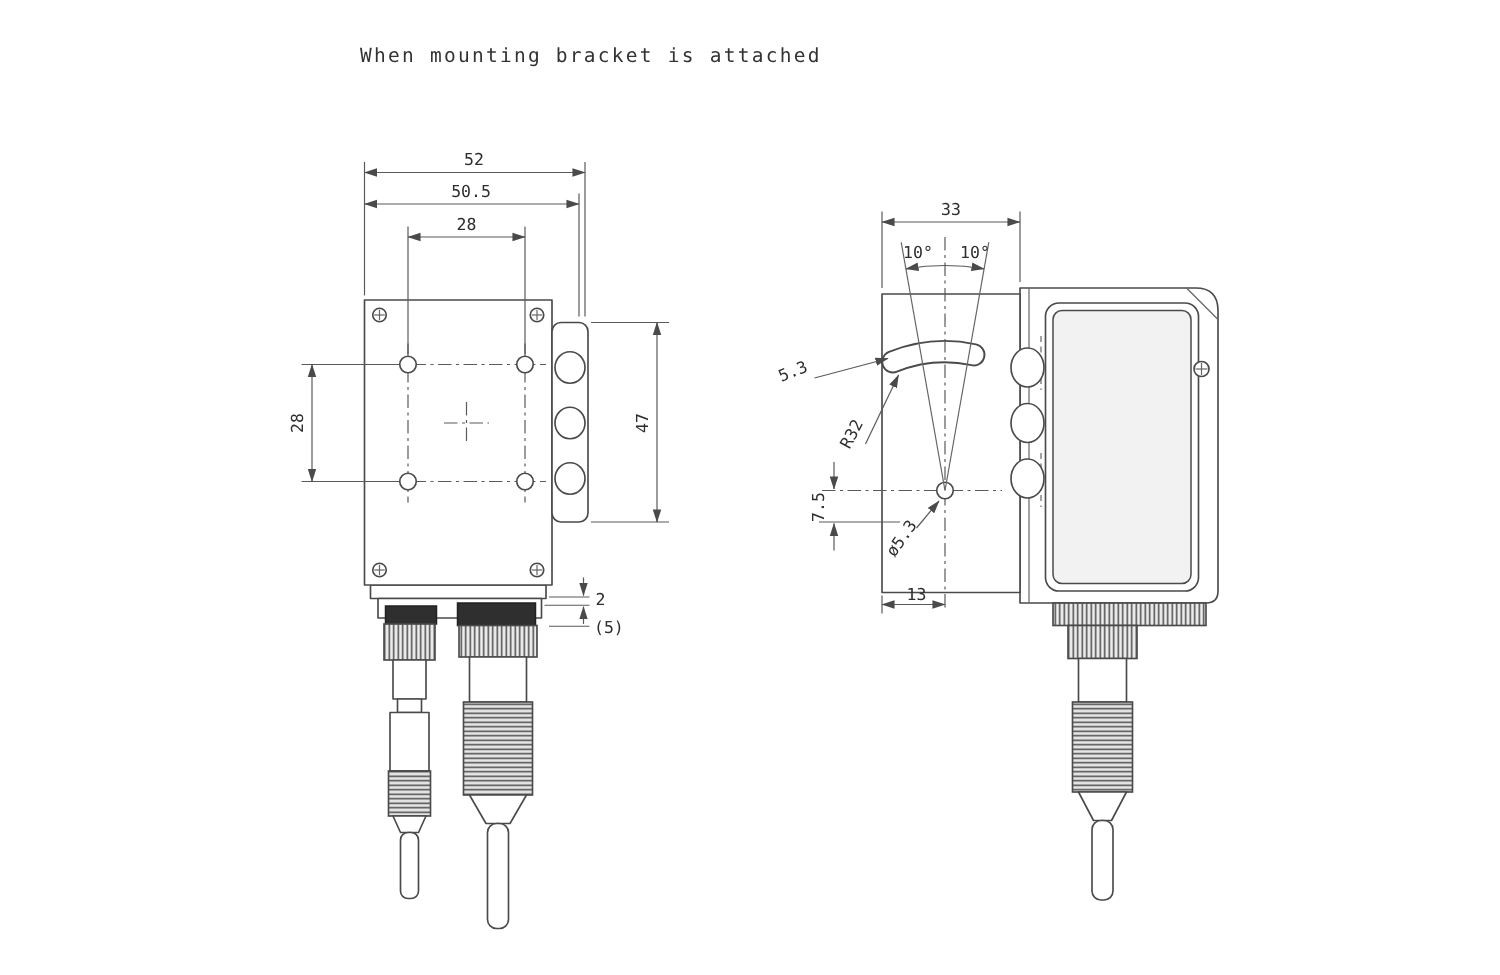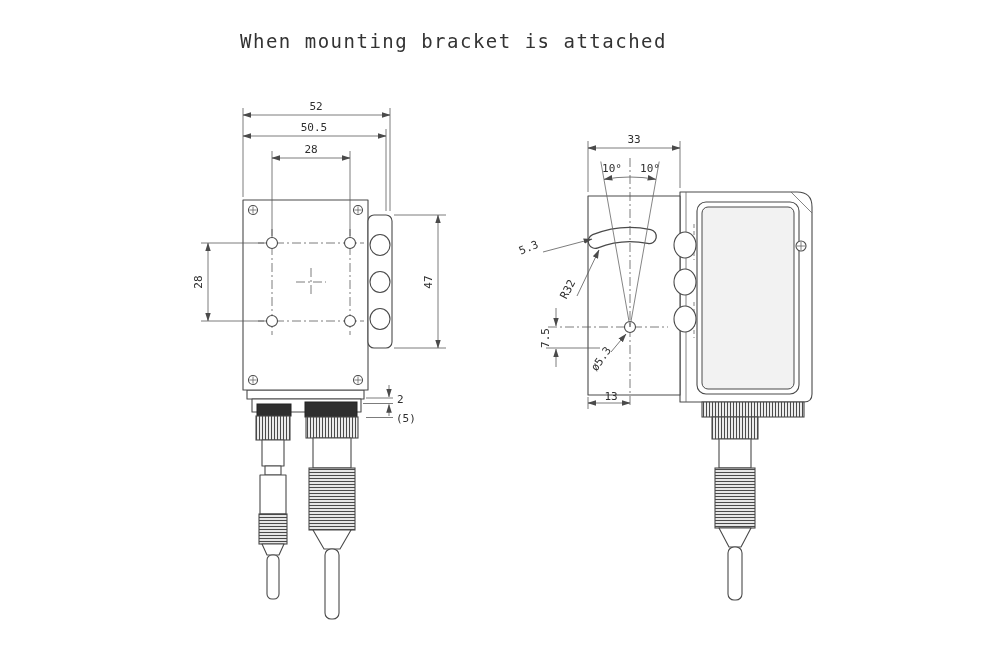--- a/index.html
+++ b/index.html
@@ -1,19 +1,19 @@
 <!DOCTYPE html>
 <html><head>
 <meta charset="utf-8">
 <style>
   * { margin:0; padding:0; box-sizing:border-box; }
   html,body { width:1000px; height:650px; background:#fff; overflow:hidden;
               font-family:"DejaVu Sans Mono", monospace; }
   .stage { position:relative; width:1000px; height:650px; background:#fff; }
-  .title { position:absolute; left:240px; top:30px; font-size:19px; color:#333;
+  .title { position:absolute; left:240px; top:30px; font-size:13px; color:#333;
            letter-spacing:1.5px; white-space:pre; }
   svg { position:absolute; left:0; top:0; }
   .fw   { fill:#ffffff; stroke:#4a4a4a; stroke-width:1.1; stroke-linejoin:round; }
   .fg   { fill:#f2f2f2; stroke:#4a4a4a; stroke-width:1; }
   .thin { fill:none; stroke:#666; stroke-width:0.8; }
   .dim  { fill:none; stroke:#5a5a5a; stroke-width:0.8; }
   .cl   { fill:none; stroke:#5a5a5a; stroke-width:0.8; stroke-dasharray:9 3 2 3; }
   .hid  { fill:none; stroke:#777; stroke-width:0.9; stroke-dasharray:4 3; }
   .dark { fill:#2f2f2f; stroke:#222; stroke-width:1; }
   text.d { font-family:"DejaVu Sans Mono", monospace; font-size:11px; fill:#2e2e2e; }

